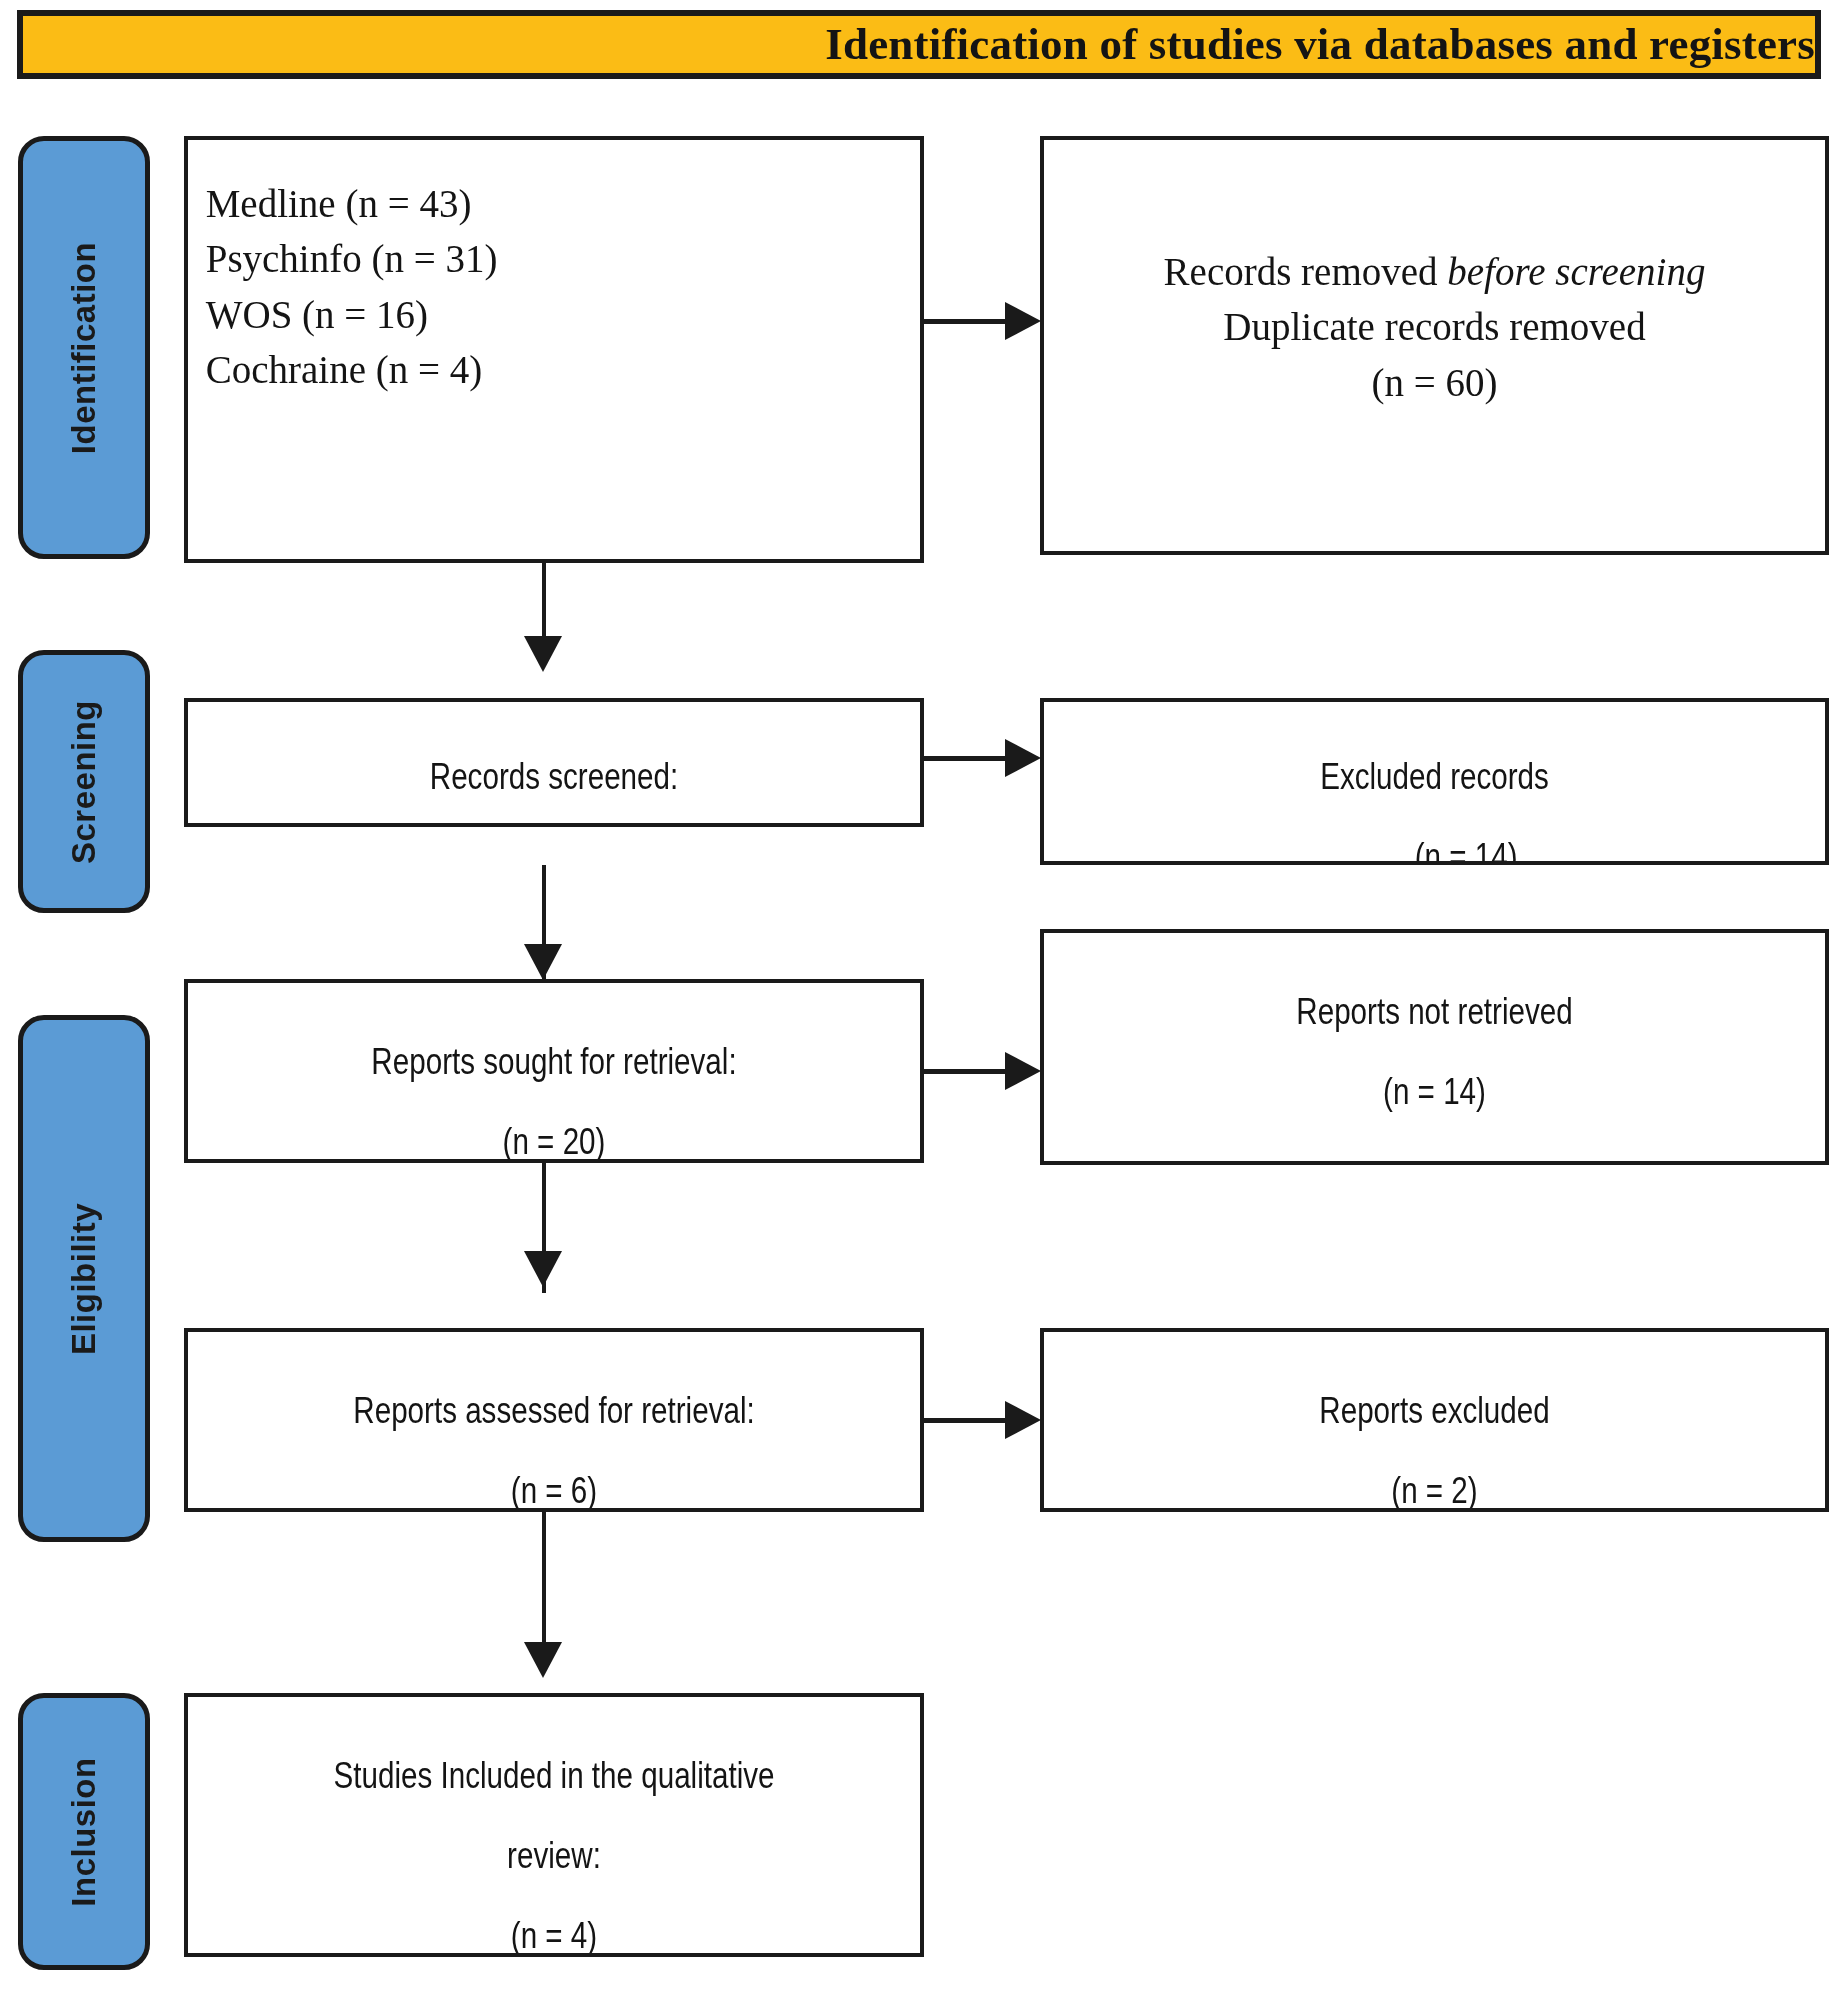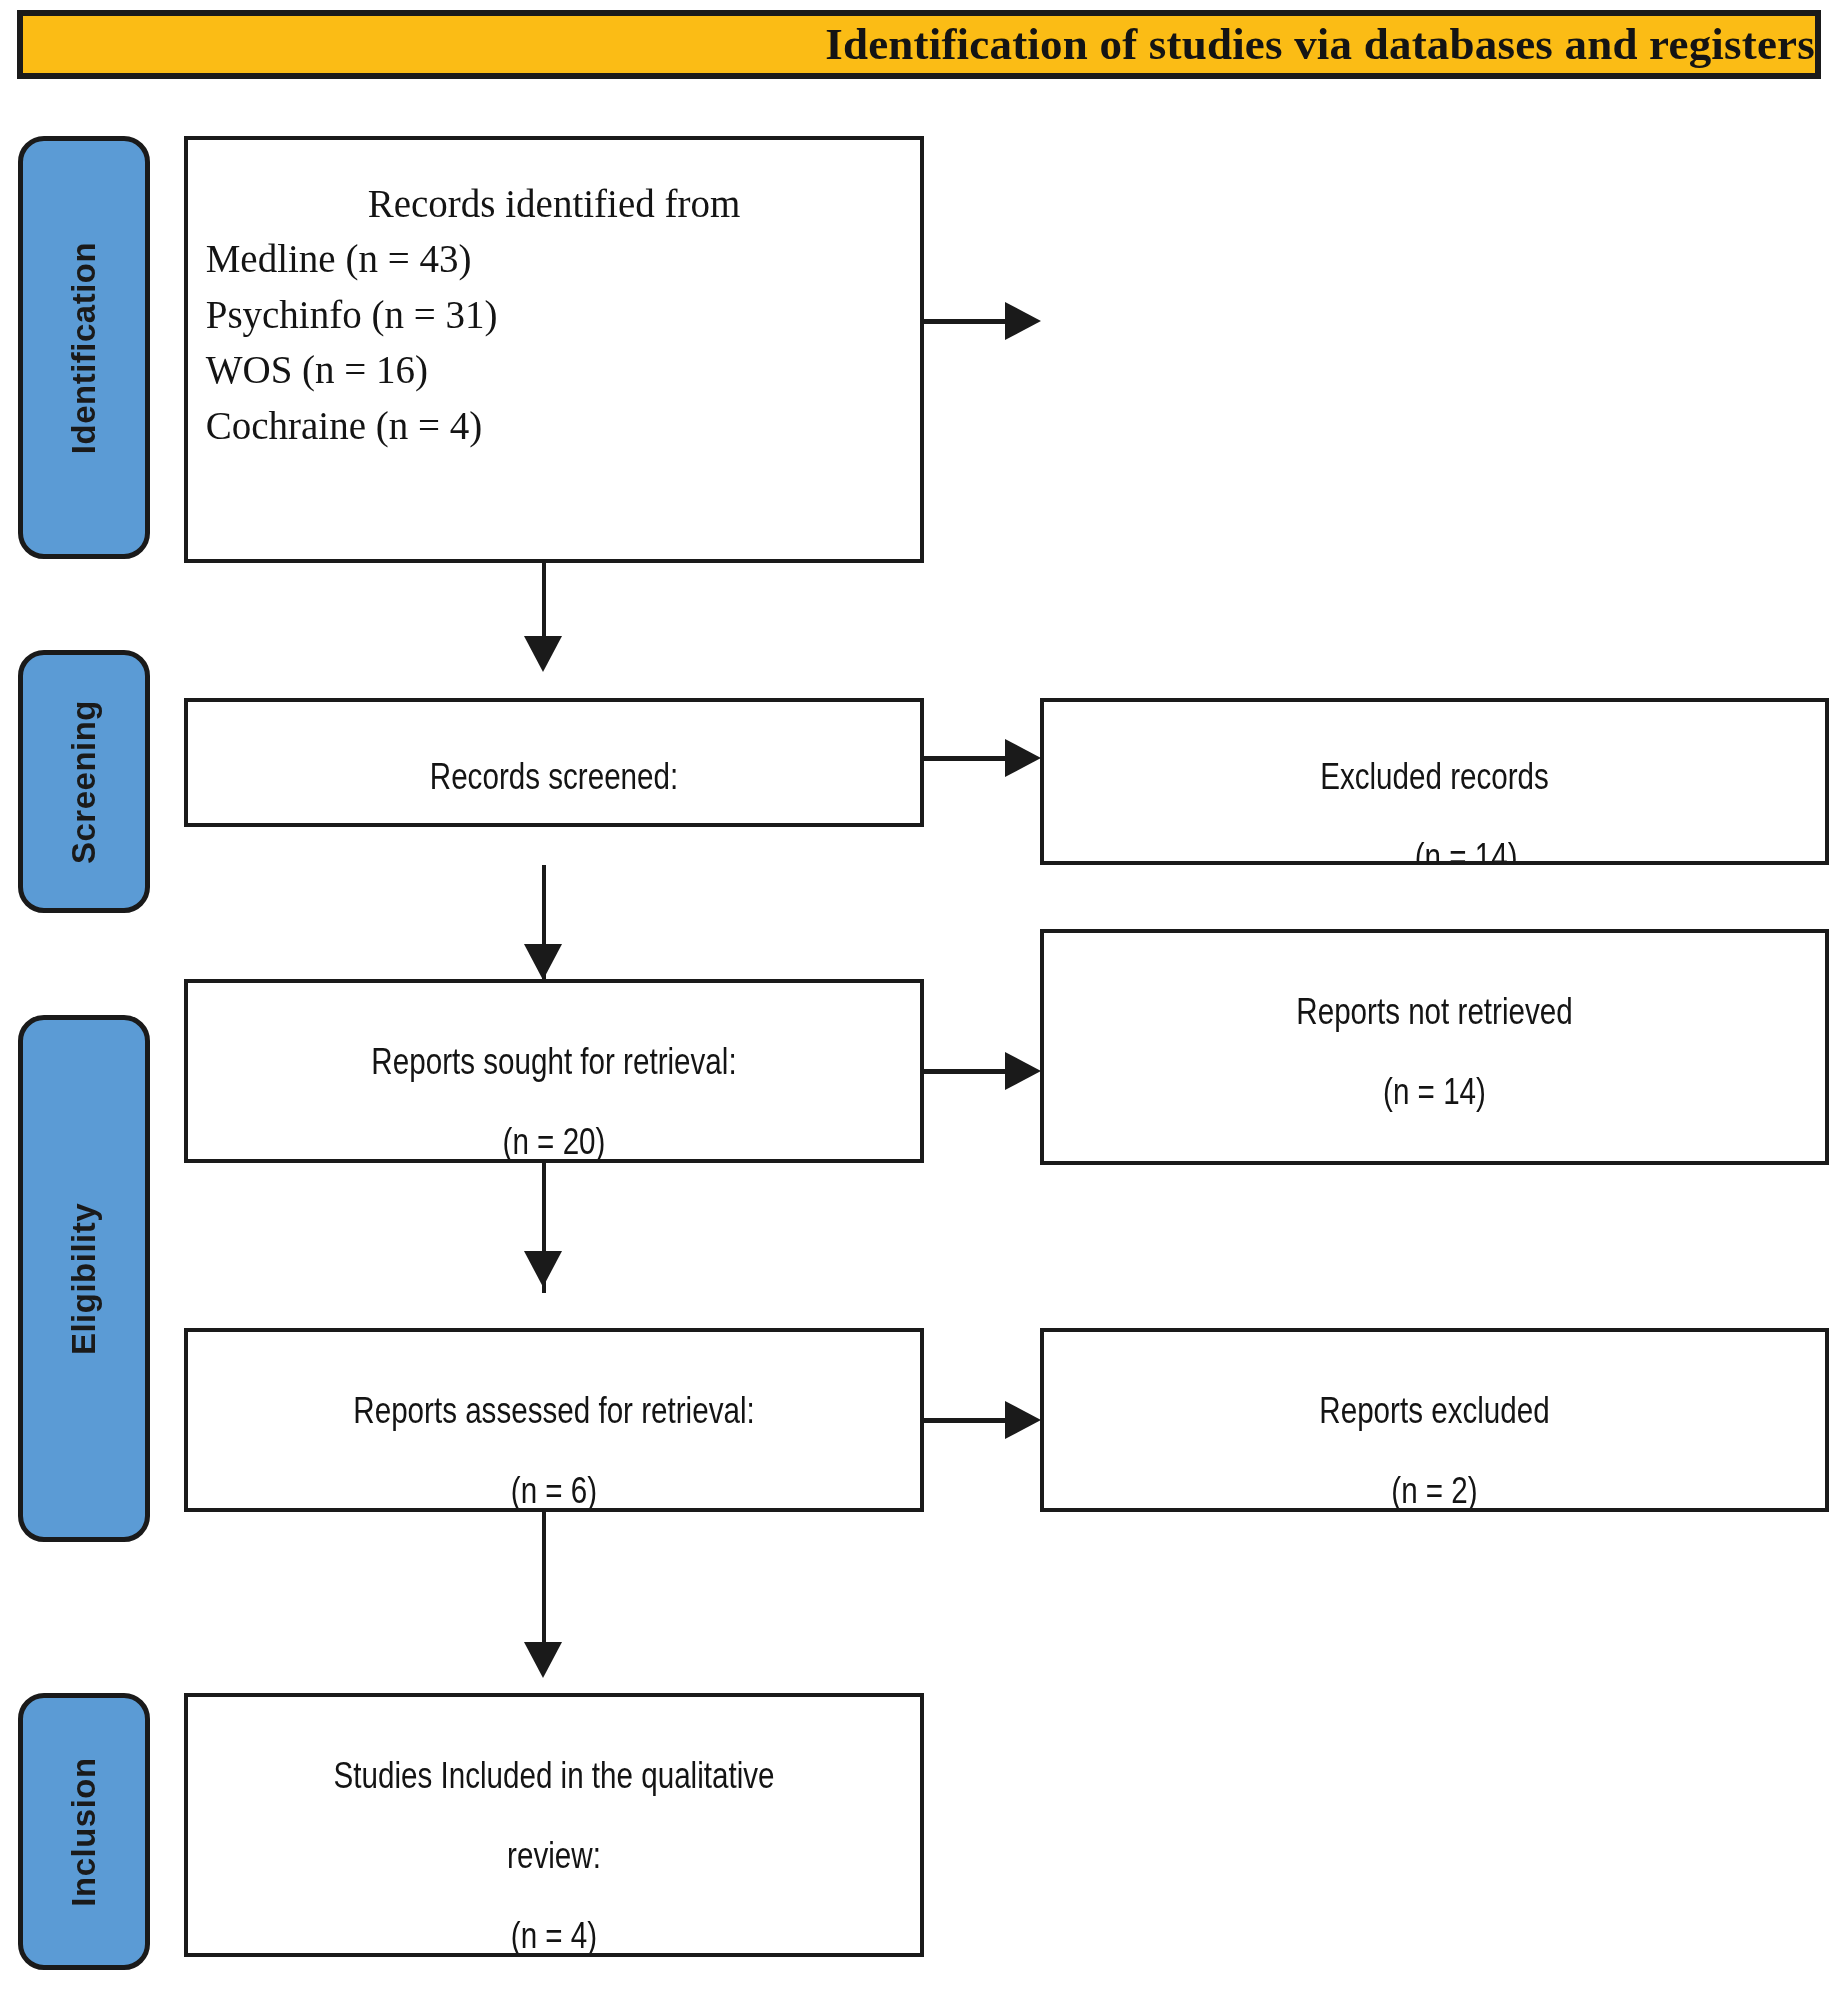--- a/index.html
+++ b/index.html
@@ -125,28 +125,34 @@
   <div class="stage-pill" style="left:17.7px; top:1015px; width:132px; height:527px;">
     <span class="stage-label">Eligibility</span>
   </div>
 
   <div class="stage-pill" style="left:17.7px; top:1693px; width:132px; height:277px;">
     <span class="stage-label">Inclusion</span>
   </div>
 
   <div class="pbox" style="left:184px; top:136px; width:740px; height:427px;">
     <div class="pbox-inner serif-body" style="top:36px;">
-      <div>Records identified from</div>
       <div class="ln-left">Medline (n = 43)</div>
       <div class="ln-left">Psychinfo (n = 31)</div>
       <div class="ln-left">WOS (n = 16)</div>
       <div class="ln-left">Cochraine (n = 4)</div>
     </div>
   </div>
 
+  <div class="pbox" style="left:1040px; top:136px; width:789px; height:419px;">
+    <div class="pbox-inner serif-body" style="top:104px;">
+      <div><span>Records removed </span><span class="ital">before screening</span></div>
+      <div>Duplicate records removed</div>
+      <div>(n = 60)</div>
+    </div>
+  </div>
 
   <div class="hline" style="left:924px; top:319px; width:93px;"></div>
   <div class="arrow-right" style="left:1005px; top:302px;"></div>
 
   <div class="vline" style="left:542px; top:563px; height:99px;"></div>
   <div class="arrow-down" style="left:524px; top:636px;"></div>
 
   <div class="pbox" style="left:184px; top:698px; width:740px; height:129px;">
     <div class="pbox-inner sans-body" style="top:56px;">
       <span class="ln">Records screened:</span>

